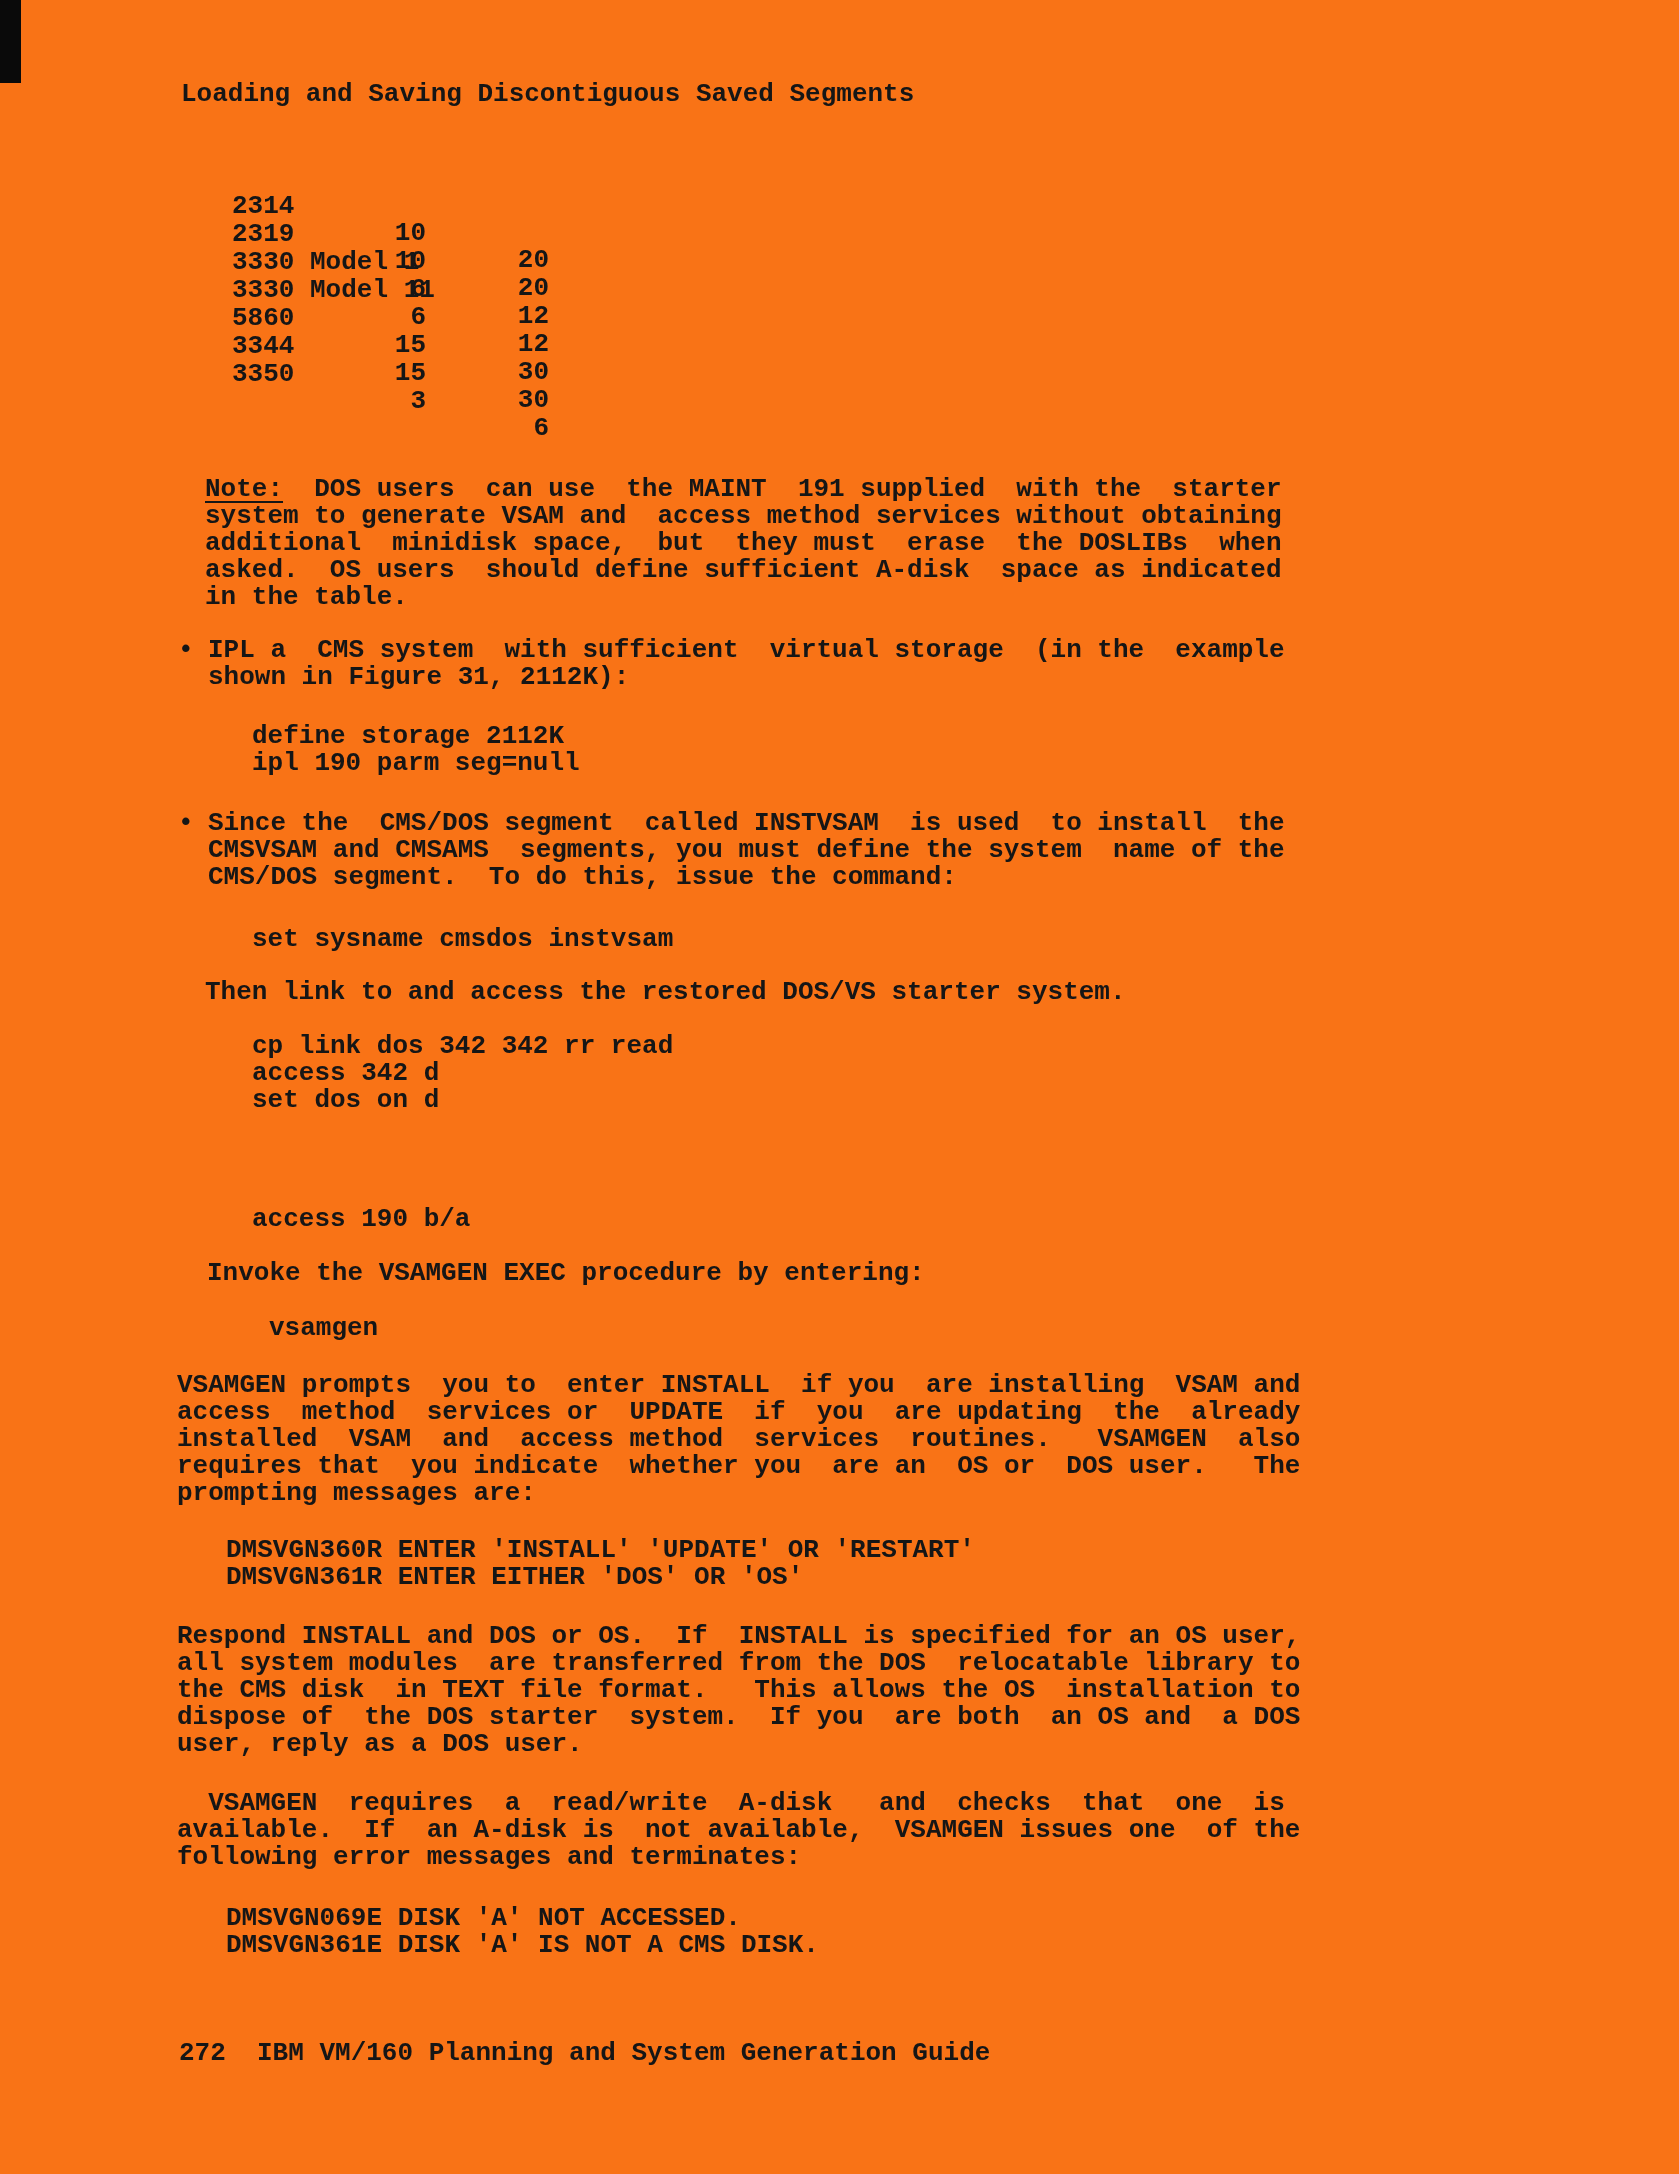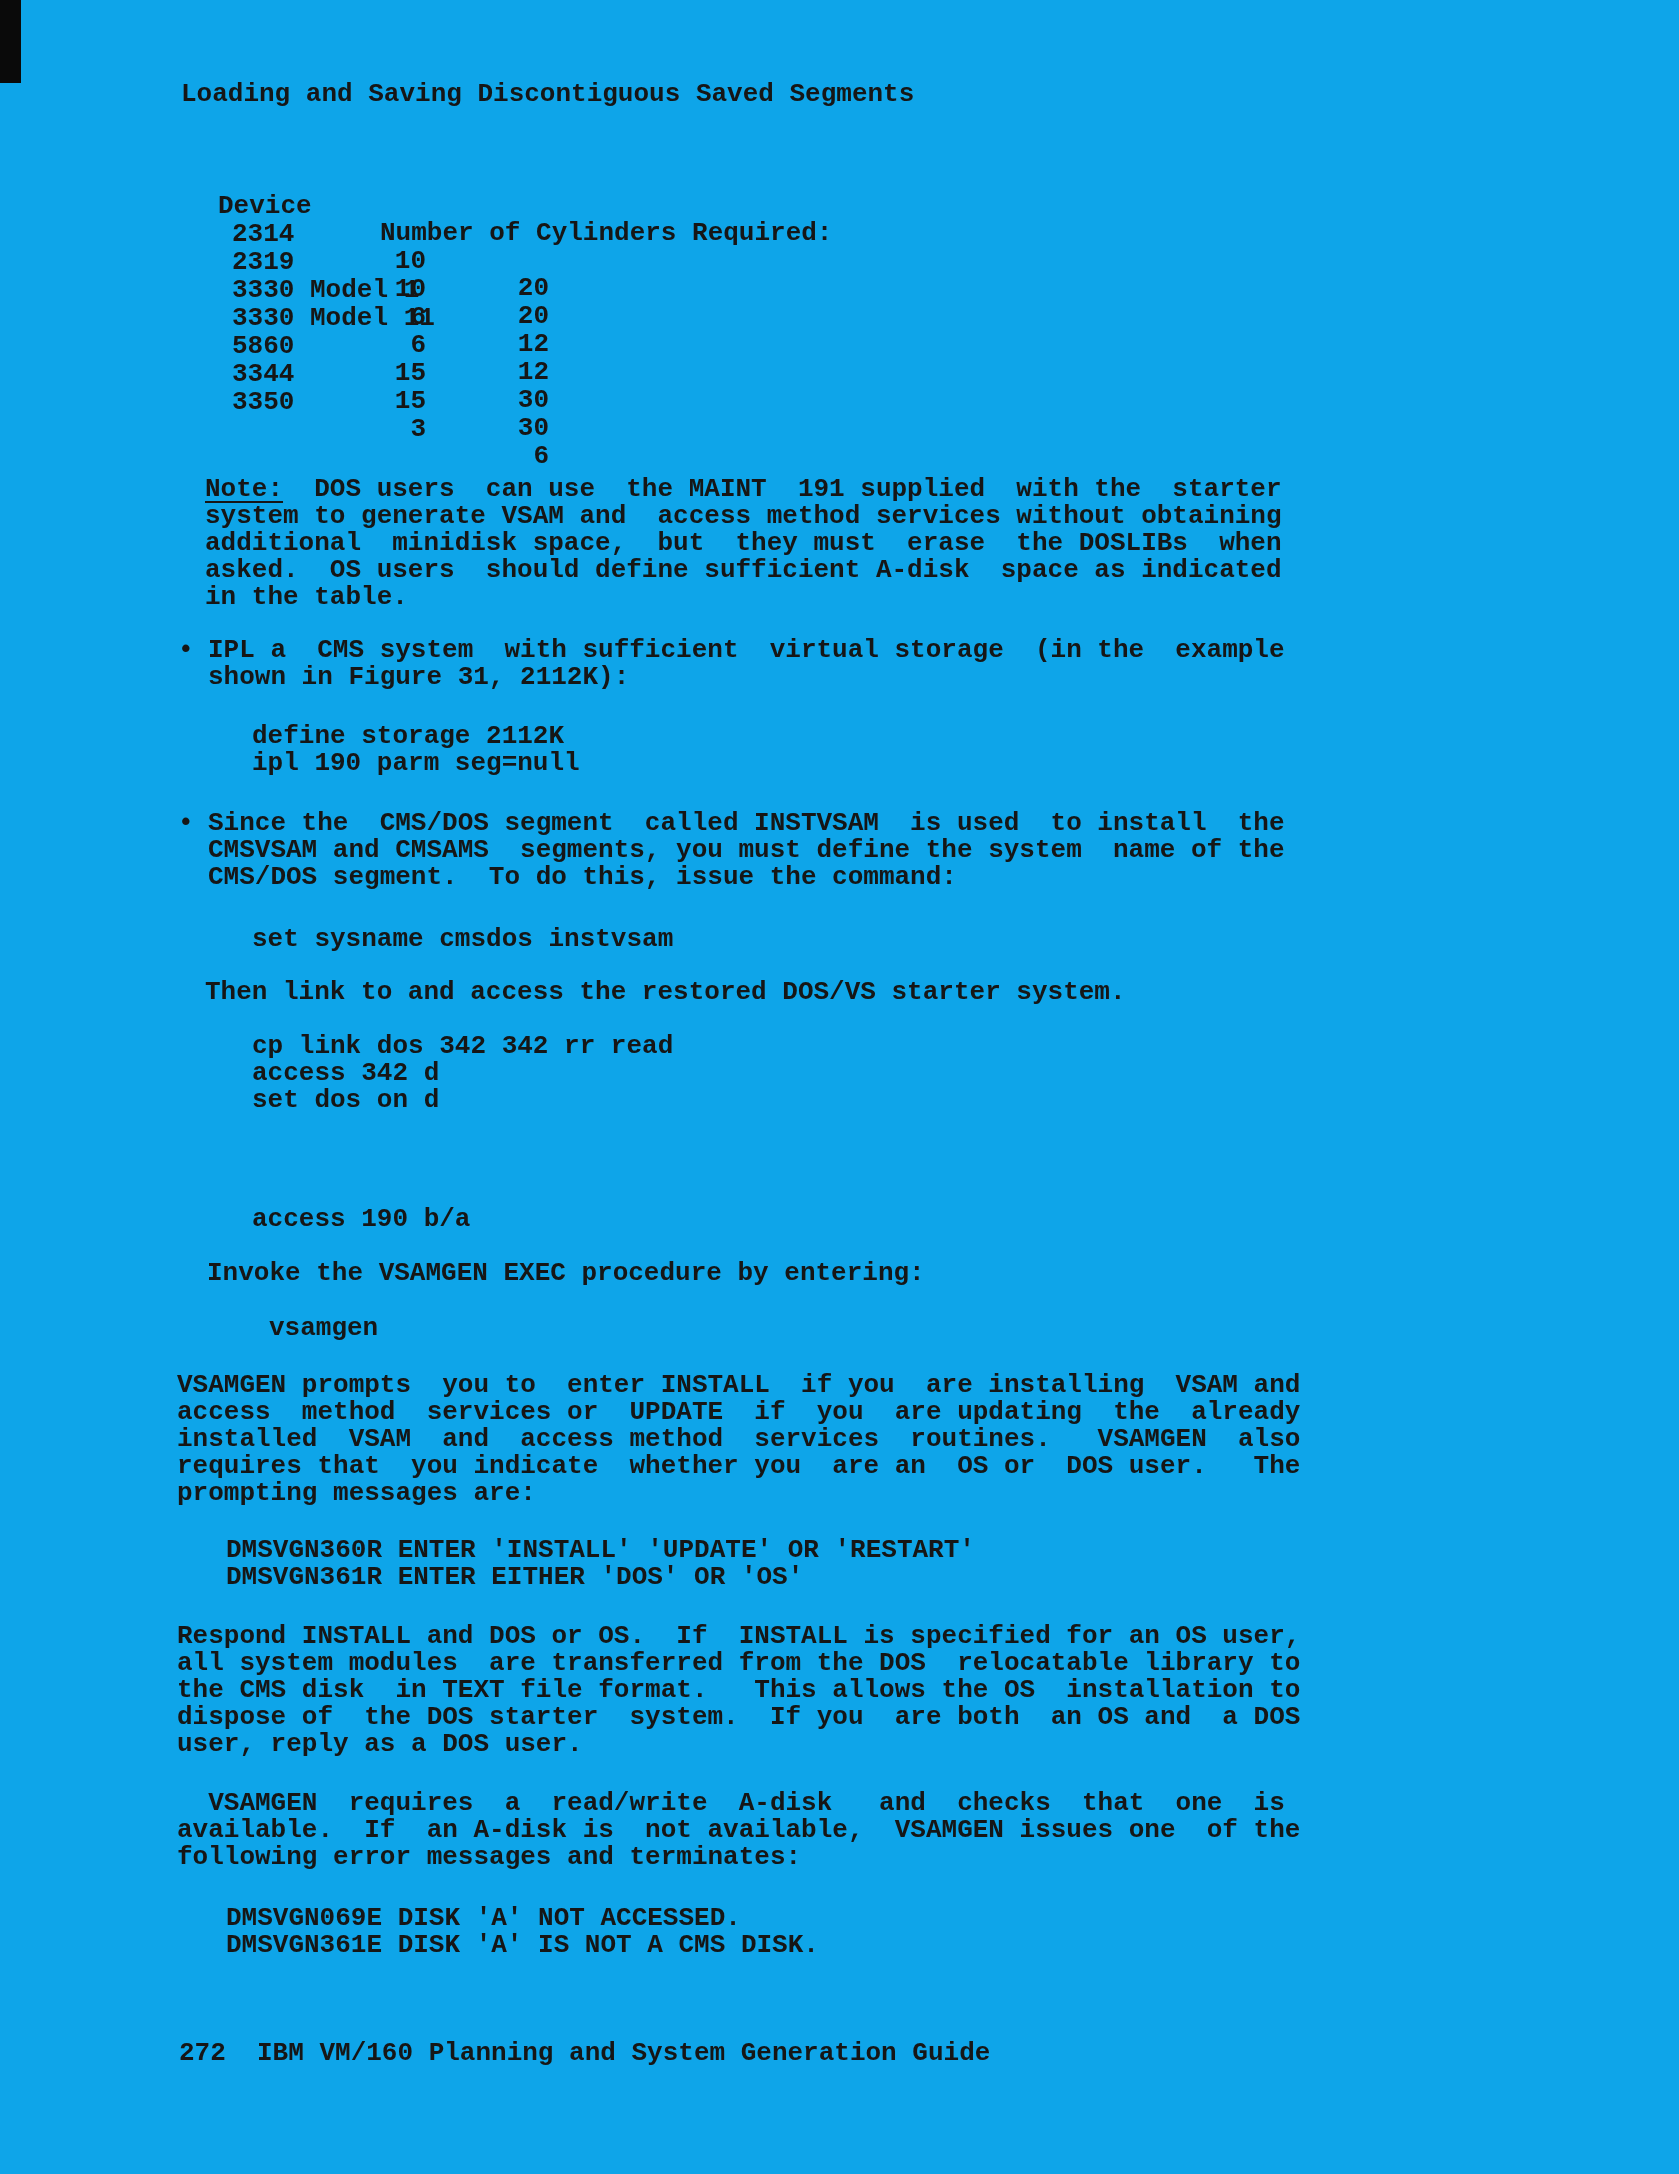--- a/index.html
+++ b/index.html
@@ -1,19 +1,19 @@
 <!DOCTYPE html>
 <html style="font-size:15px"><head>
 <meta charset="utf-8">
 <style>
   html,body{margin:0;padding:0;background:#d9d9d9;}
   .page{
     position:relative;
     width:1680px;height:2174px;
-    background:#0ea5e9;
+    background:#f97316;
     overflow:hidden;
     font-family:"Liberation Mono","DejaVu Sans Mono",monospace;
     font-weight:700;
     font-size:26px;
     line-height:27px;
     color:#161616;
   }
   .abs{position:absolute;}
   .pre{white-space:pre;}
   .u{text-decoration:underline;text-underline-offset:4.7px;text-decoration-thickness:1.9px;}
@@ -38,24 +38,20 @@
 </head>
 <body>
 
 <div class="page">
 
   <div class="artifact"></div>
 
   <h1 class="abs pre" style="top:81px;left:181px;">Loading and Saving Discontiguous Saved Segments</h1>
 
   <div class="abs tbl" style="top:166px;left:218px;">
-    <div class="trow">
-      <span class="c-dev">Device</span>
-      <span class="c-req">Number of Cylinders Required:</span>
-    </div>
     <div class="trow">
       <span class="c-name">2314</span>
       <span class="c-dos">10</span>
       <span class="c-os">20</span>
     </div>
     <div class="trow">
       <span class="c-name">2319</span>
       <span class="c-dos">10</span>
       <span class="c-os">20</span>
     </div>

